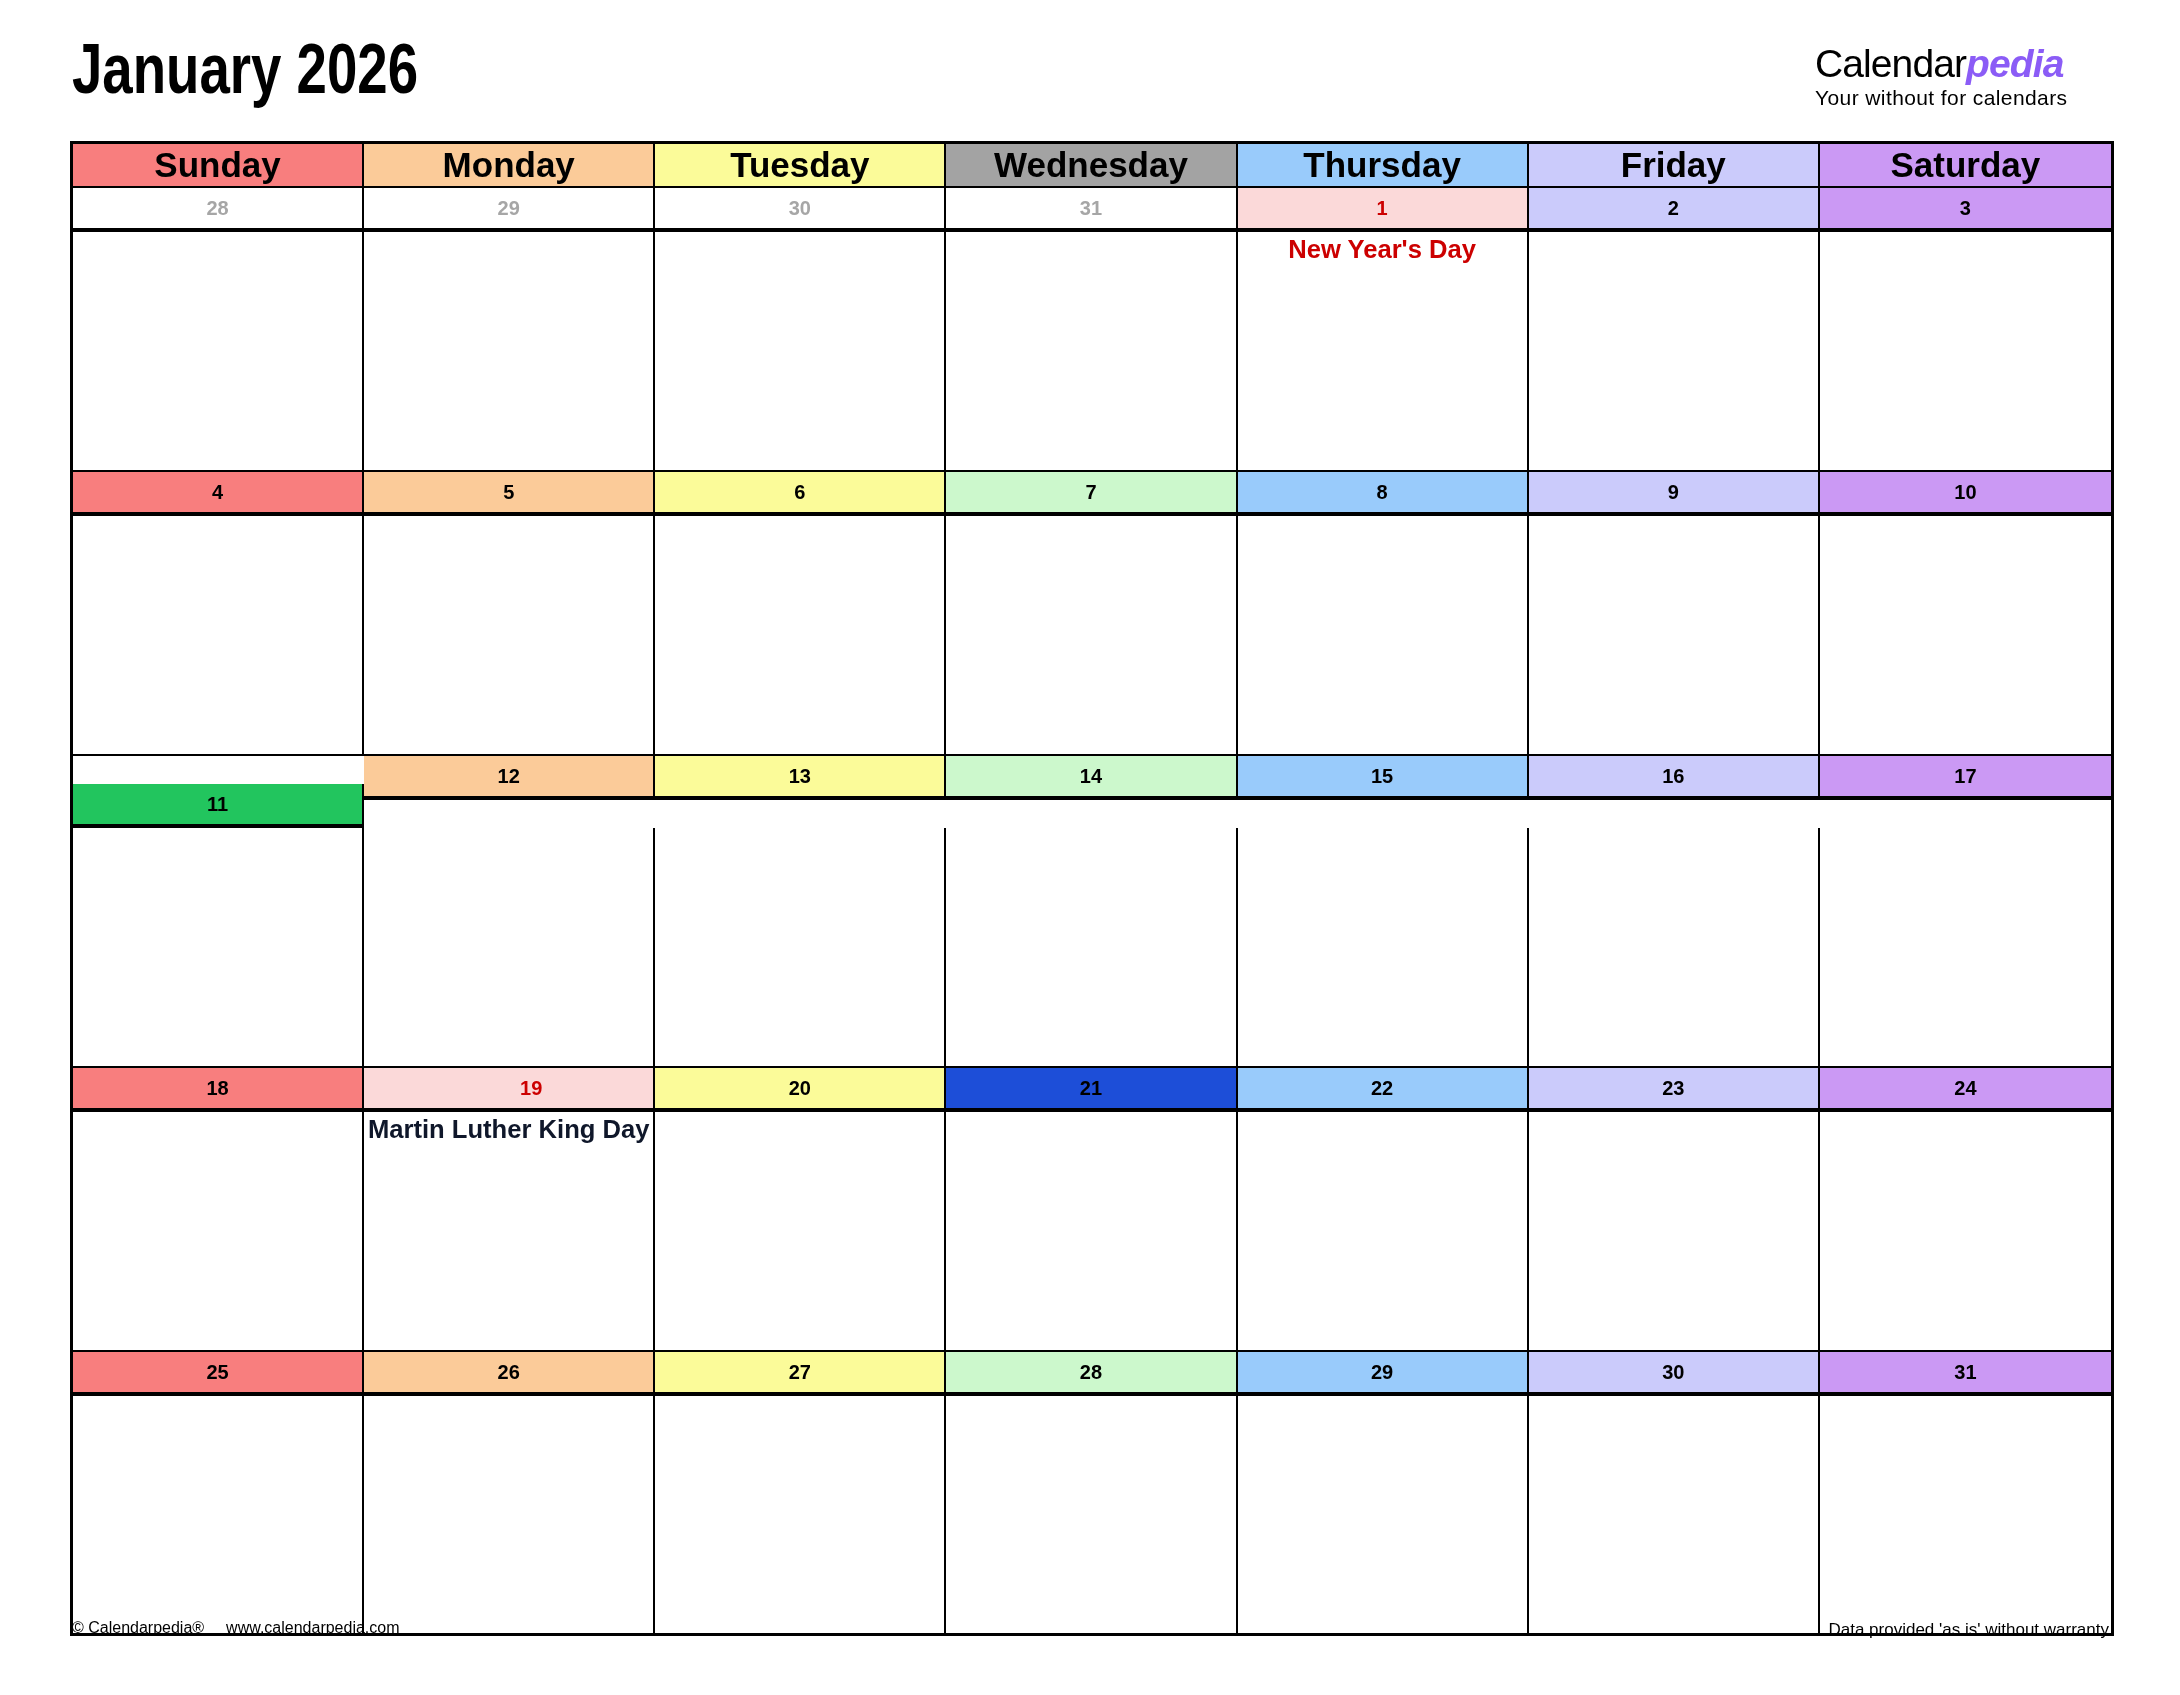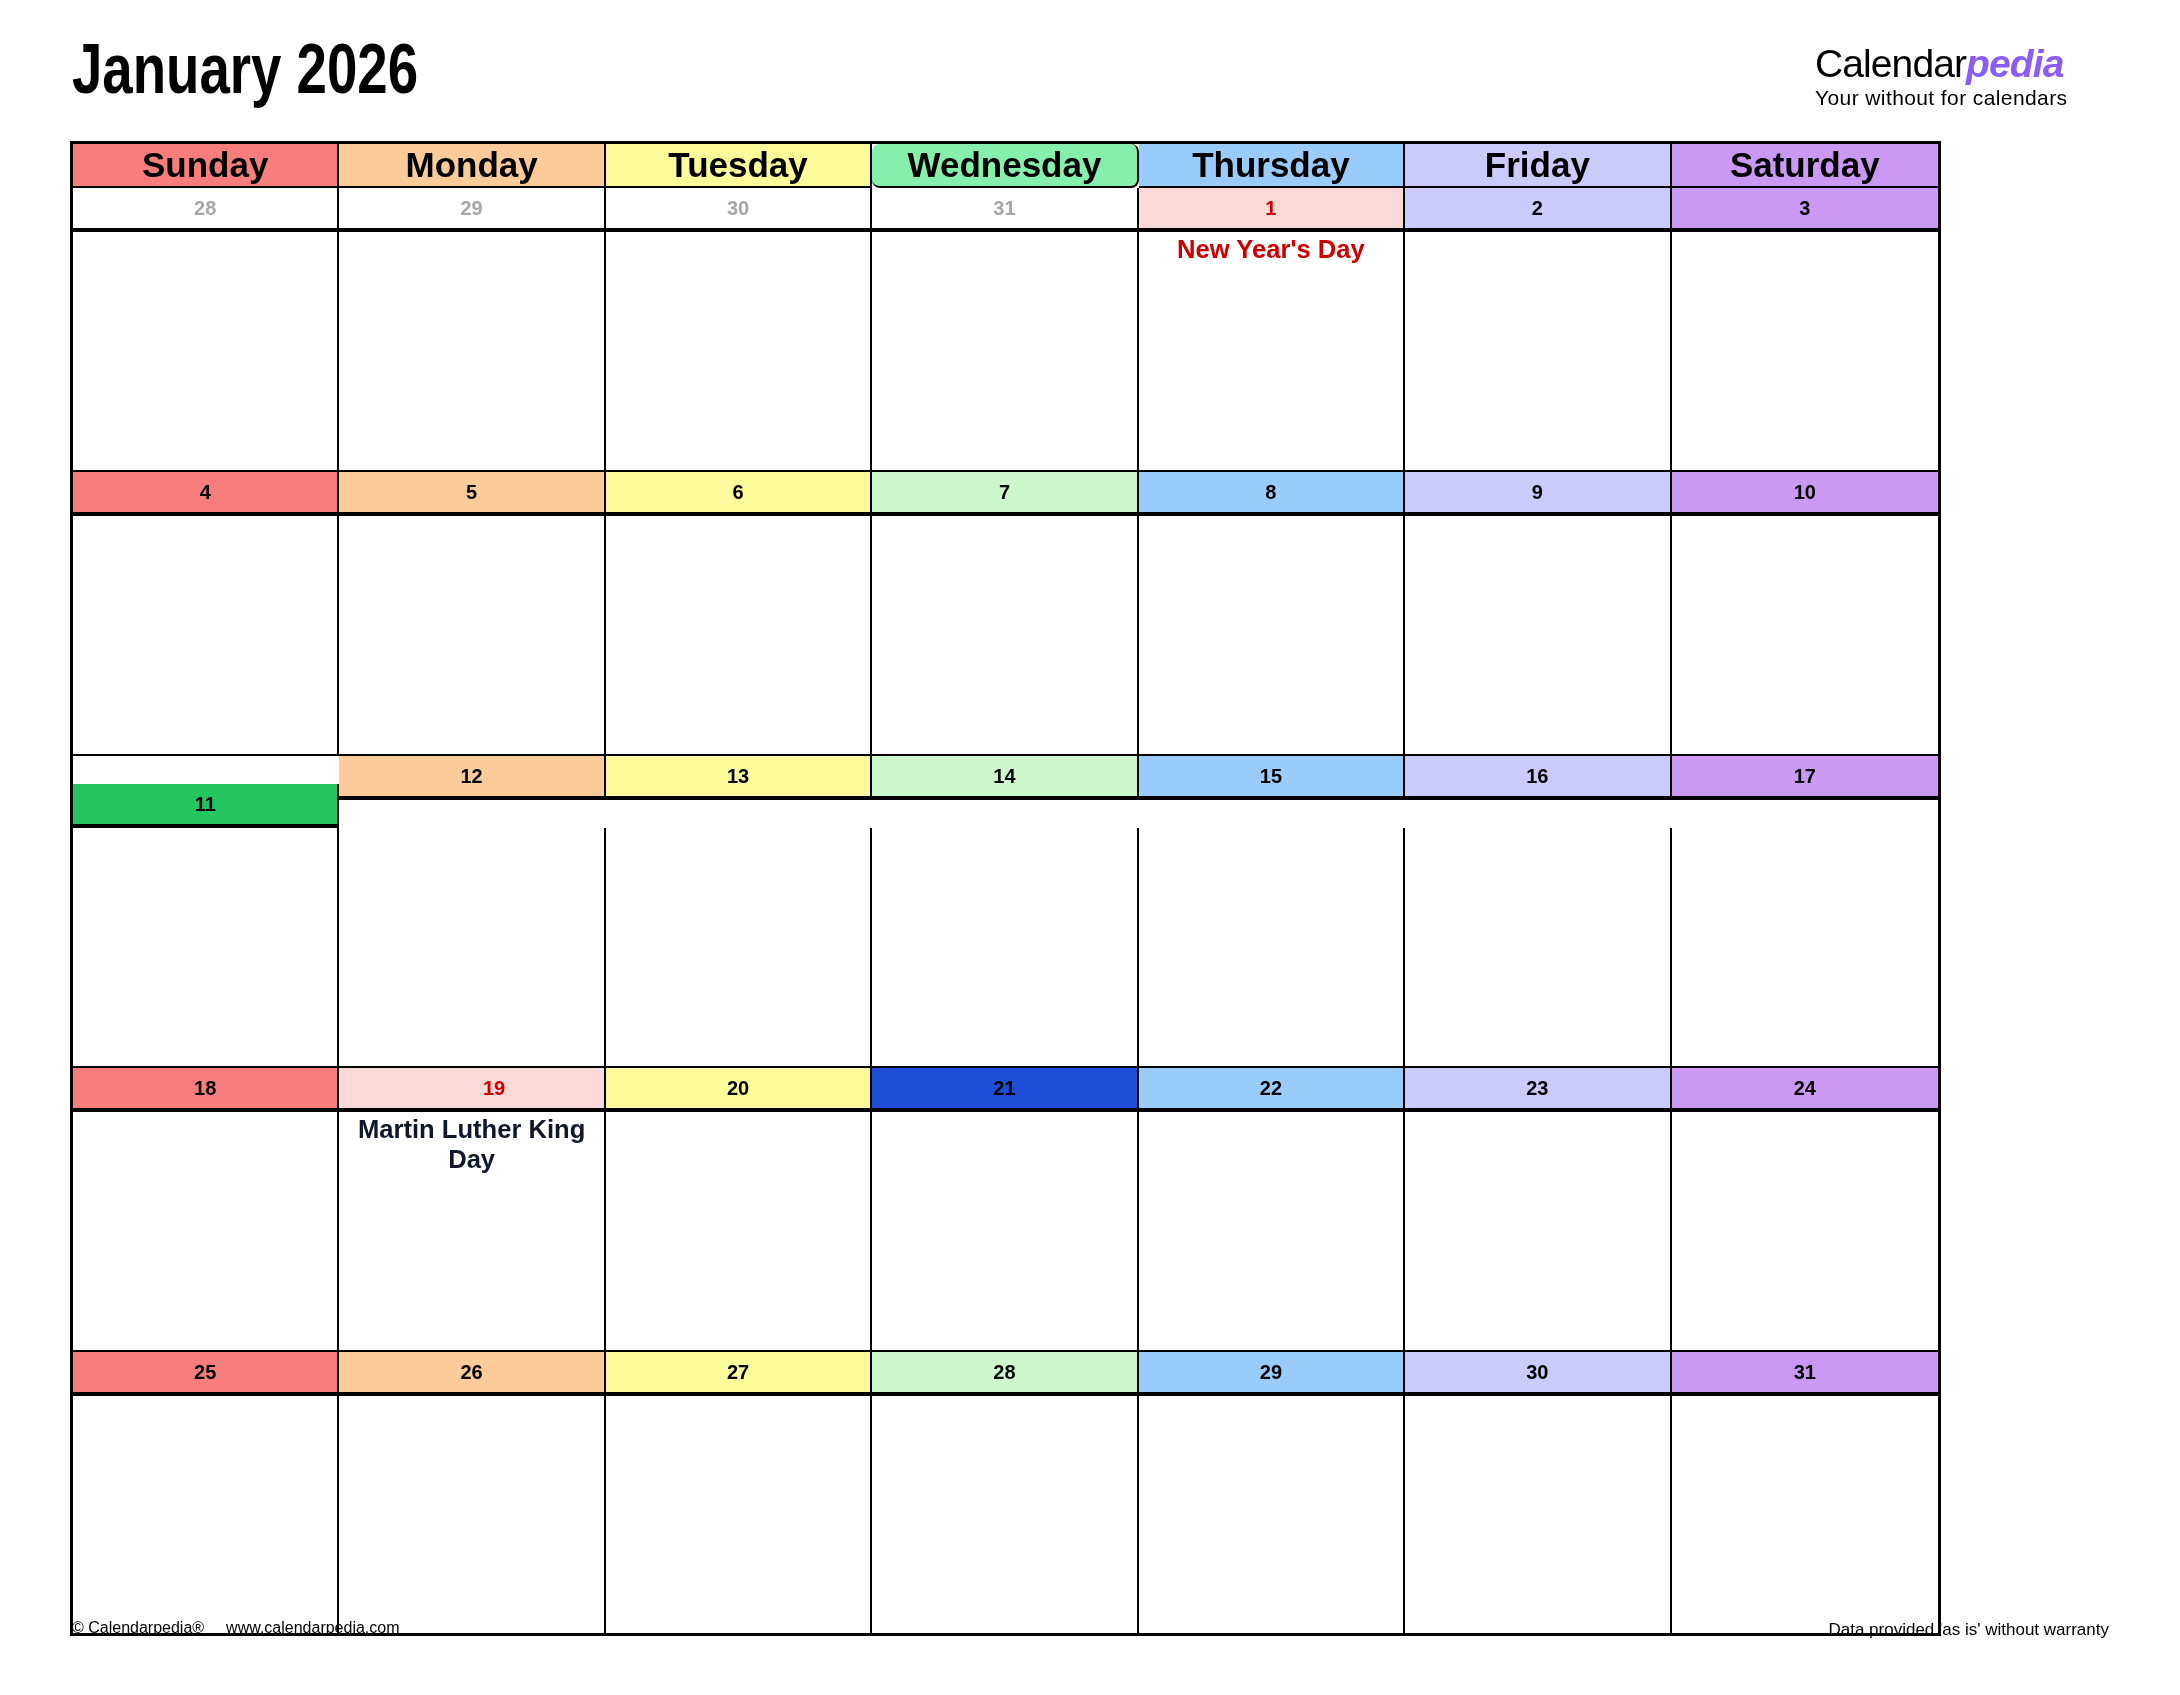--- a/index.html
+++ b/index.html
@@ -13,21 +13,21 @@
     position:absolute; left:72px; top:29px;
     font-size:70px; font-weight:bold; white-space:nowrap;
     transform:scaleX(0.78); transform-origin:left top;
   }
   .logo { position:absolute; right:72px; top:44px; text-align:left; width:294px; }
   .logo-line { font-size:39px; line-height:1.0; white-space:nowrap; letter-spacing:-0.9px; }
   .logo-red { font-weight:bold; font-style:italic; }
   .logo-tagline { font-size:21px; line-height:1.2; margin-top:1.7px; letter-spacing:0.4px; white-space:nowrap; }
 
   .cal {
-    position:absolute; left:70px; top:141px; width:1871px;
+    position:absolute; left:70px; top:141px; width:2044px;
     border:3.4px solid #000; background:#fff;
   }
   .row { display:grid; grid-template-columns:repeat(7,1fr); }
   .cell { border-right:2.6px solid #000; position:relative; background:#fff; }
   .cell:last-child { border-right:none; }
 
   .hdr .cell {
     height:44px; border-bottom:2.6px solid #000;
     display:flex; align-items:center; justify-content:center;
     font-size:35px; font-weight:bold;
@@ -64,21 +64,21 @@
     <div class="logo-line"><span>Calendar</span><span class="logo-red" style="color: #8b5cf6;">pedia</span></div>
     <div class="logo-tagline">Your without for calendars</div>
   </div>
 
   <div class="cal">
 
     <div class="row hdr">
       <div class="cell" style="background-color: rgb(248, 126, 126);">Sunday</div>
       <div class="cell" style="background-color: rgb(251, 203, 153);">Monday</div>
       <div class="cell" style="background-color: rgb(251, 251, 153);">Tuesday</div>
-      <div class="cell" style="background-color: #86efac; border-radius: 8px;">Wednesday</div>
+      <div class="cell" style="background-color: #a3a3a3;">Wednesday</div>
       <div class="cell" style="background-color: rgb(153, 203, 251);">Thursday</div>
       <div class="cell" style="background-color: rgb(203, 203, 251);">Friday</div>
       <div class="cell" style="background-color: rgb(203, 153, 244);">Saturday</div>
     </div>
 
     <div class="row strip">
       <div class="cell" style="color: rgb(166, 166, 166);">28</div>
       <div class="cell" style="color: rgb(166, 166, 166);">29</div>
       <div class="cell" style="color: rgb(166, 166, 166);">30</div>
       <div class="cell" style="color: rgb(166, 166, 166);">31</div>

